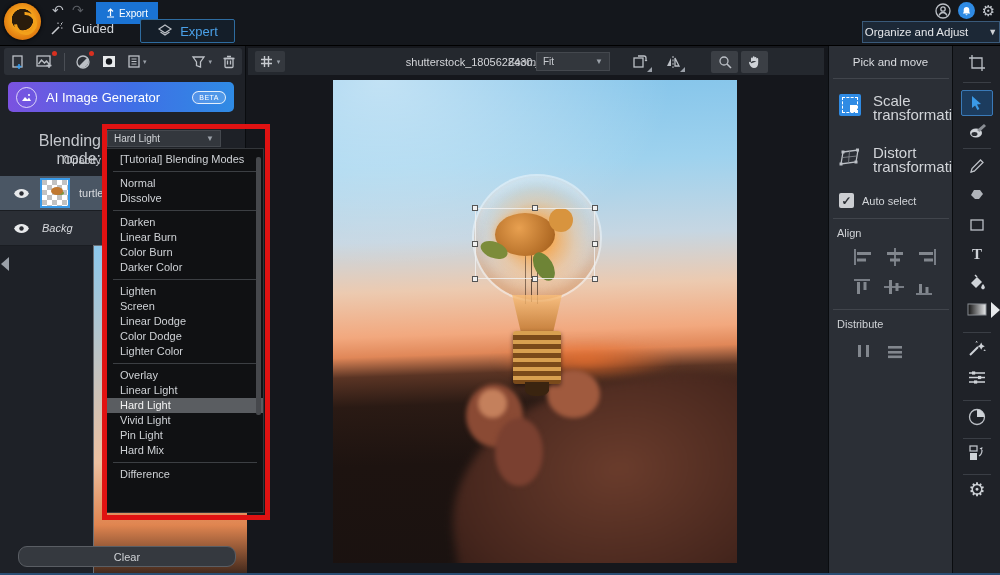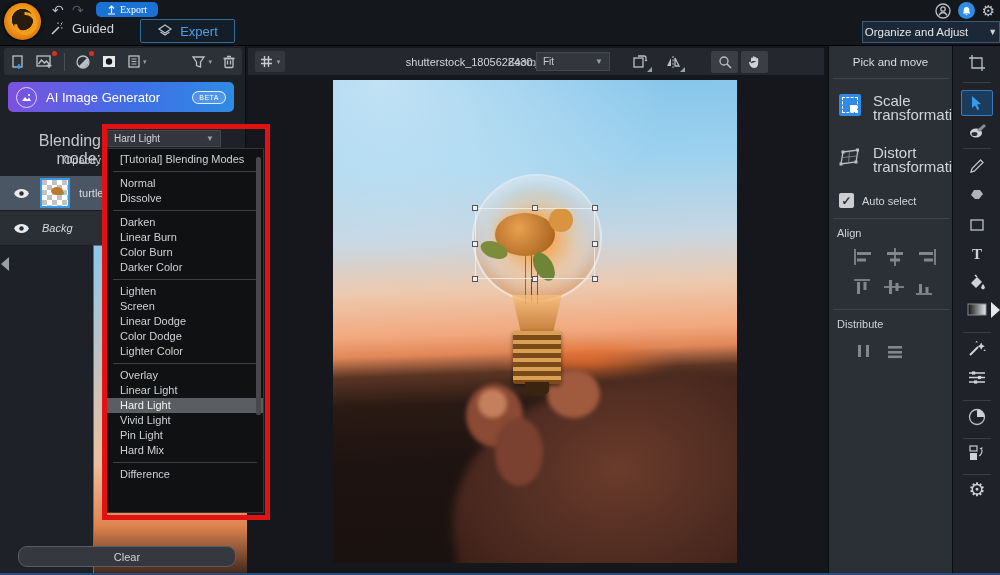--- a/index.html
+++ b/index.html
@@ -14,22 +14,22 @@
 
   
   .topbar { position:absolute; left:0; top:0; width:1000px; height:46px; background:#14171c; border-bottom:1px solid #000; }
   .logo { position:absolute; left:4px; top:3px; width:37px; height:37px; border-radius:50%;
     background:radial-gradient(circle at 50% 45%, #2a1c0c 0 38%, #f4a11c 40%, #e07b10 70%, #7a3c08 100%);
     box-shadow:0 0 4px #000; z-index:20; }
   .logo::after { content:""; position:absolute; left:10px; top:9px; width:17px; height:17px;
     border:3px solid #f2a01a; border-left-color:transparent; border-radius:50%; transform:rotate(40deg); }
   .navarrow { position:absolute; top:2px; font-size:14px; color:#b8bcc2; cursor:default; }
   .navarrow.fwd { color:#5a5e64; }
-  .export-btn { position:absolute; left:96px; top:2px; width:62px; height:15px; background:#1a73d4; border-radius:5px;
-    display:flex; align-items:center; justify-content:center; gap:4px; color:#fff; font-size:10px;font-family:Liberation Serif, serif; }
+  .export-btn { position:absolute; left:96px; top:2px; width:62px; height:22px; background:#1a73d4; border-radius:0;
+    display:flex; align-items:center; justify-content:center; gap:4px; color:#fff; font-size:10px; }
   .tab-guided { position:absolute; left:50px; top:21px; display:flex; align-items:center; gap:7px; font-size:13px; color:#d4d7db; }
   .tab-expert { position:absolute; left:140px; top:19px; width:95px; height:24px; background:#141e29; border:1px solid #2e6ca0;
     border-radius:2px; display:flex; align-items:center; justify-content:center; gap:7px; font-size:13px; color:#4aa0e8; }
   .tr-icons { position:absolute; right:5px; top:2px; display:flex; align-items:center; gap:7px; }
   .bell-wrap { width:17px; height:17px; border-radius:50%; background:#2f8be4; display:flex; align-items:center; justify-content:center; }
   .gear-glyph { font-size:15px; color:#c2c6cc; line-height:17px; }
 
   
   .left-panel { position:absolute; left:0; top:46px; width:246px; height:529px; background:#1e2127; border-right:1px solid #0a0c0f; }
   .l-toolbar { position:absolute; left:4px; top:2px; width:238px; height:27px; background:#2c3037; border-radius:3px;

